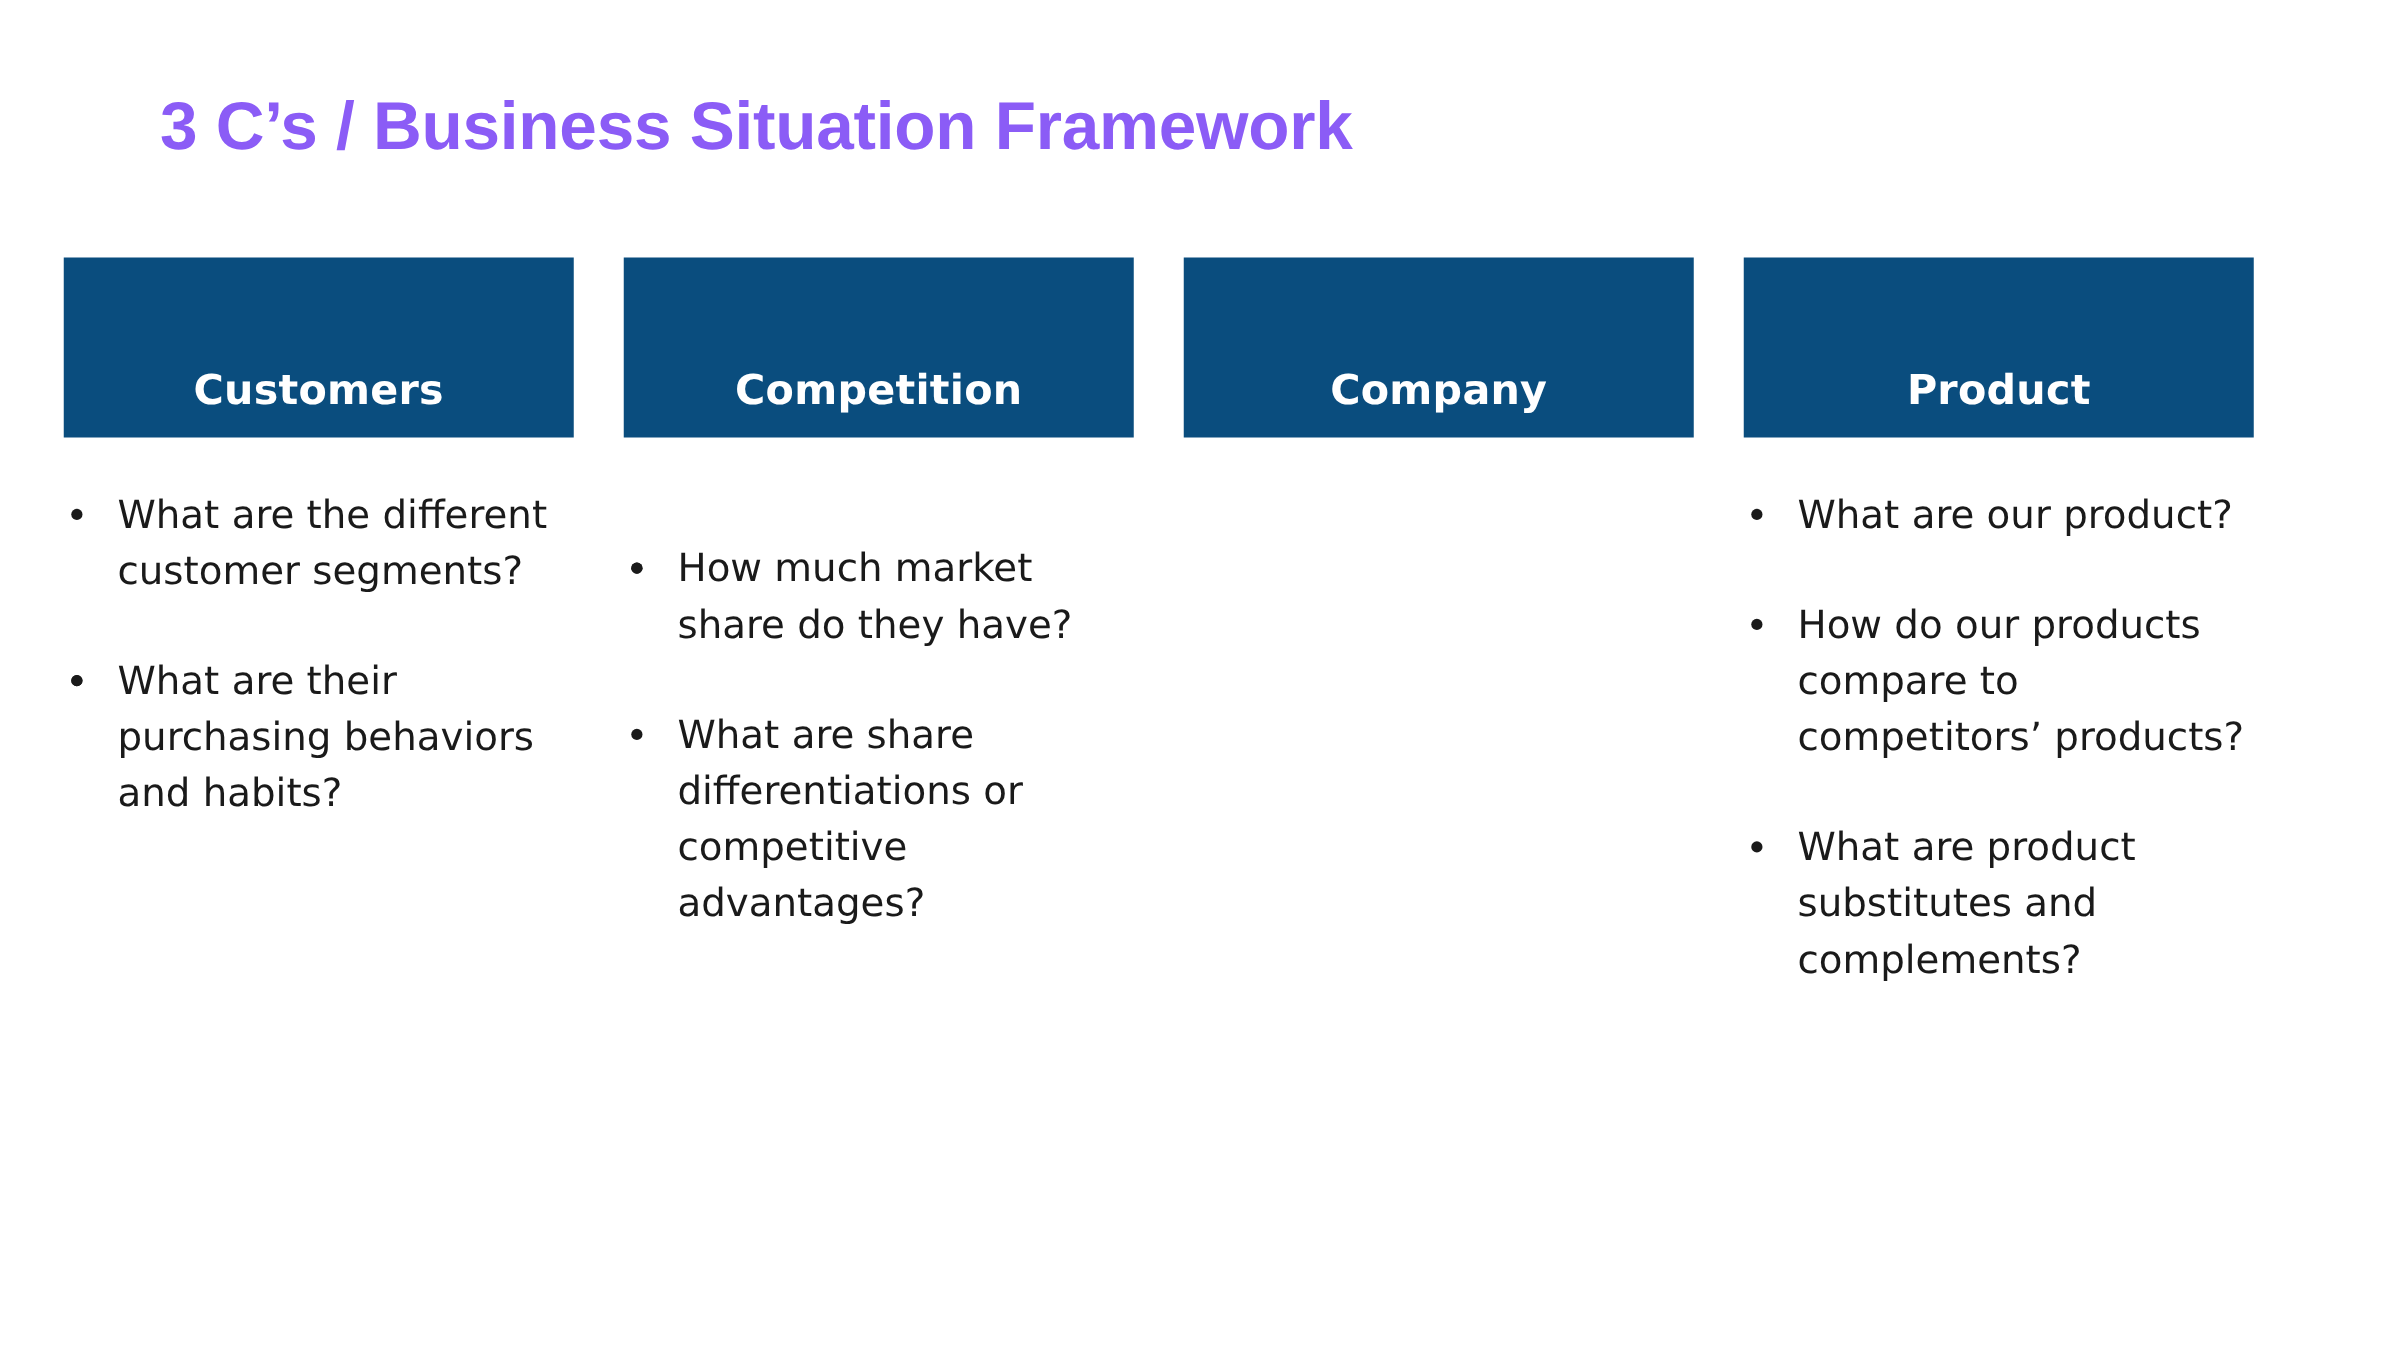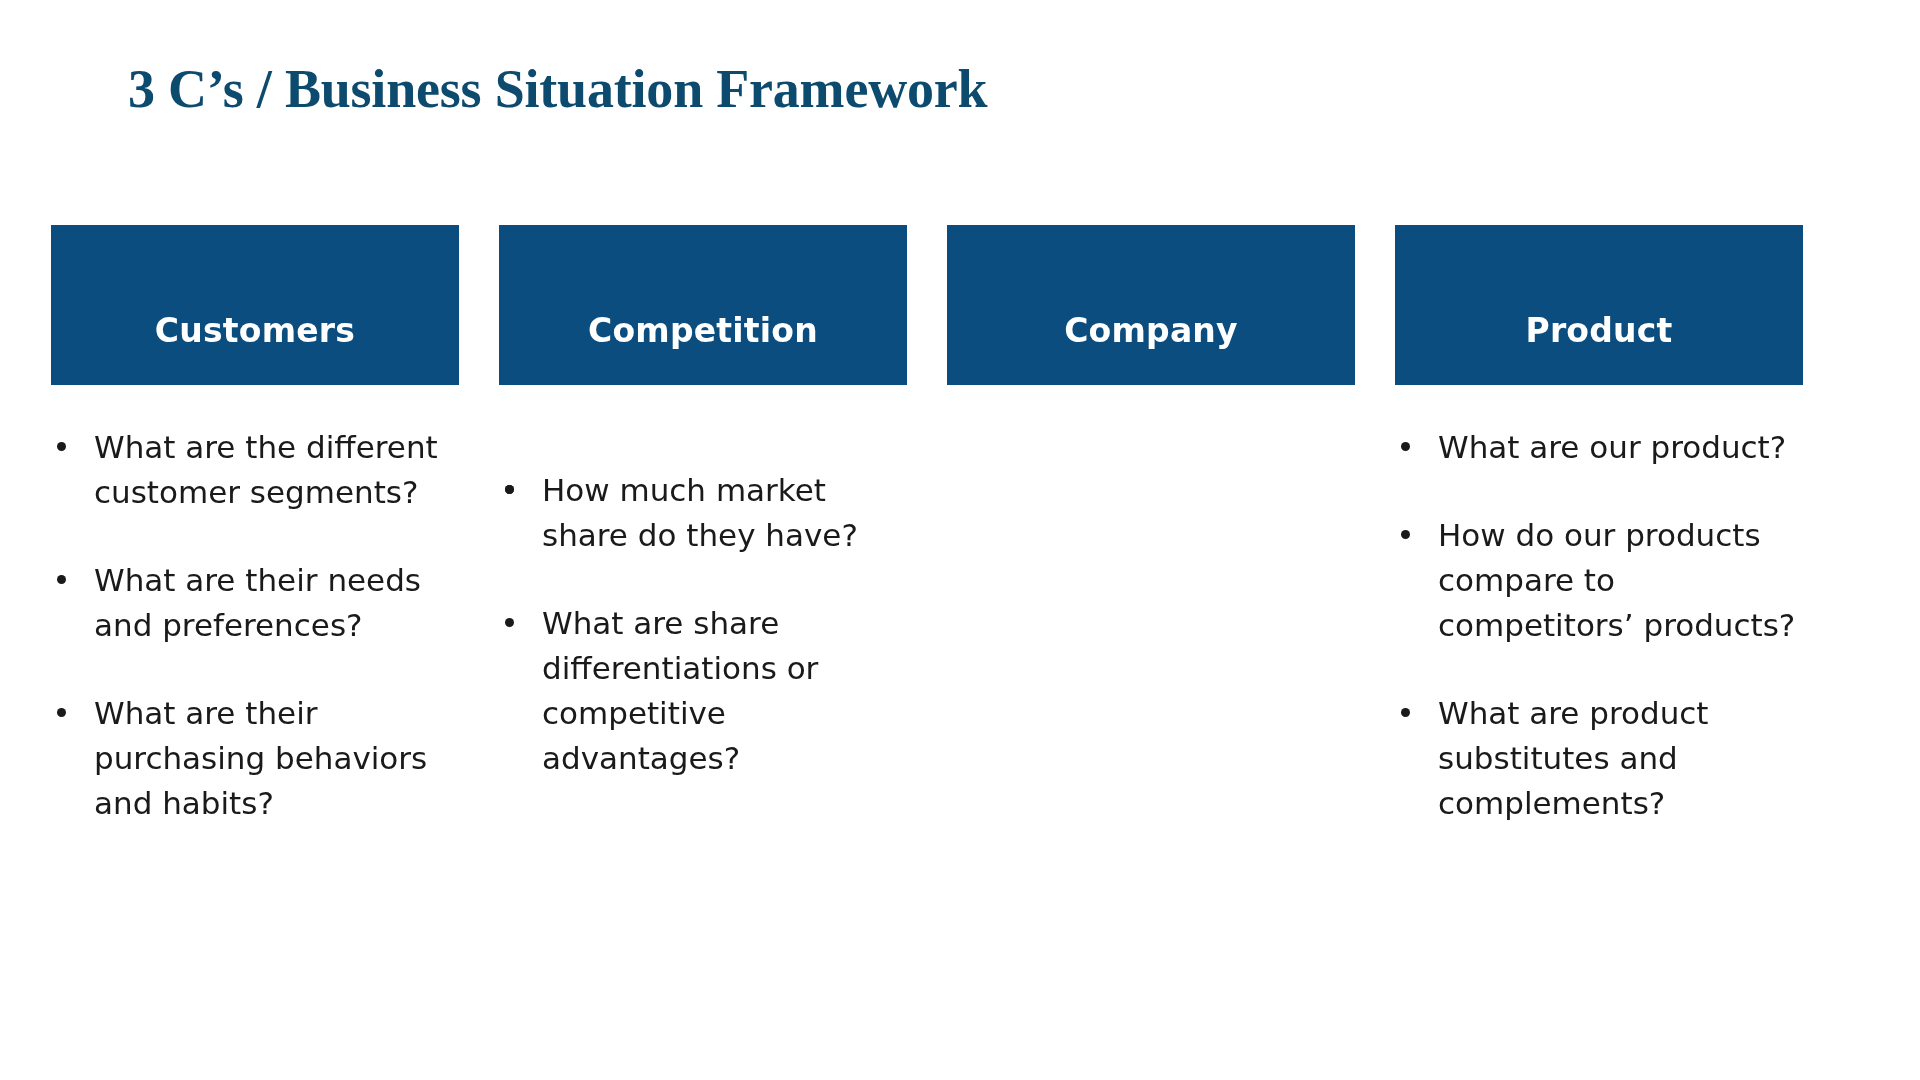--- a/index.html
+++ b/index.html
@@ -22,27 +22,27 @@
     width: 1920px;
     height: 1080px;
     background: #ffffff;
     box-sizing: border-box;
   }
 
   
   .slide-title {
     position: absolute;
     left: 128px;
-    top: 58px;
+    top: 70px;
     width: 1700px;
-    font-family: Liberation Serif, serif;
+    font-family: Liberation Sans, sans-serif;
     font-size: 54px;
     font-weight: bold;
     letter-spacing: -0.2px;
-    color: #0c4a6e;
+    color: #8b5cf6;
     line-height: 1.15;
     white-space: nowrap;
   }
 
   
   .columns {
     position: absolute;
     left: 51px;
     top: 206px;
     width: 1771px;
@@ -55,28 +55,27 @@
 
   .column {
     width: 408px;
     flex: 0 0 408px;
     display: flex;
     flex-direction: column;
   }
 
   
   .col-header {
-    height: 160px;
+    height: 144px;
     background: #0a4d7e;
     display: flex;
     align-items: flex-end;
     justify-content: center;
     box-sizing: border-box;
-    padding-bottom: 38px;
-    margin-top: 19px;
+    padding-bottom: 22px;
   }
 
   .col-header-label {
     font-family: "DejaVu Sans", "Liberation Sans", sans-serif;
     font-size: 33px;
     font-weight: bold;
     color: #ffffff;
     letter-spacing: 0.2px;
     line-height: 1;
     text-align: center;
@@ -136,21 +135,20 @@
         <span class="col-header-label">Customers</span>
       </div>
       <div class="col-body">
         <ul class="bullet-list">
           <li class="bullet-item">
             <span class="bullet-dot"></span>
             <span class="bullet-text">What are the different customer segments?</span>
           </li>
           <li class="bullet-item">
             <span class="bullet-dot"></span>
-            <span class="bullet-text">What are their needs and preferences?</span>
           </li>
           <li class="bullet-item">
             <span class="bullet-dot"></span>
             <span class="bullet-text">What are their purchasing behaviors and habits?</span>
           </li>
         </ul>
       </div>
     </div>
 
     <div class="column">

